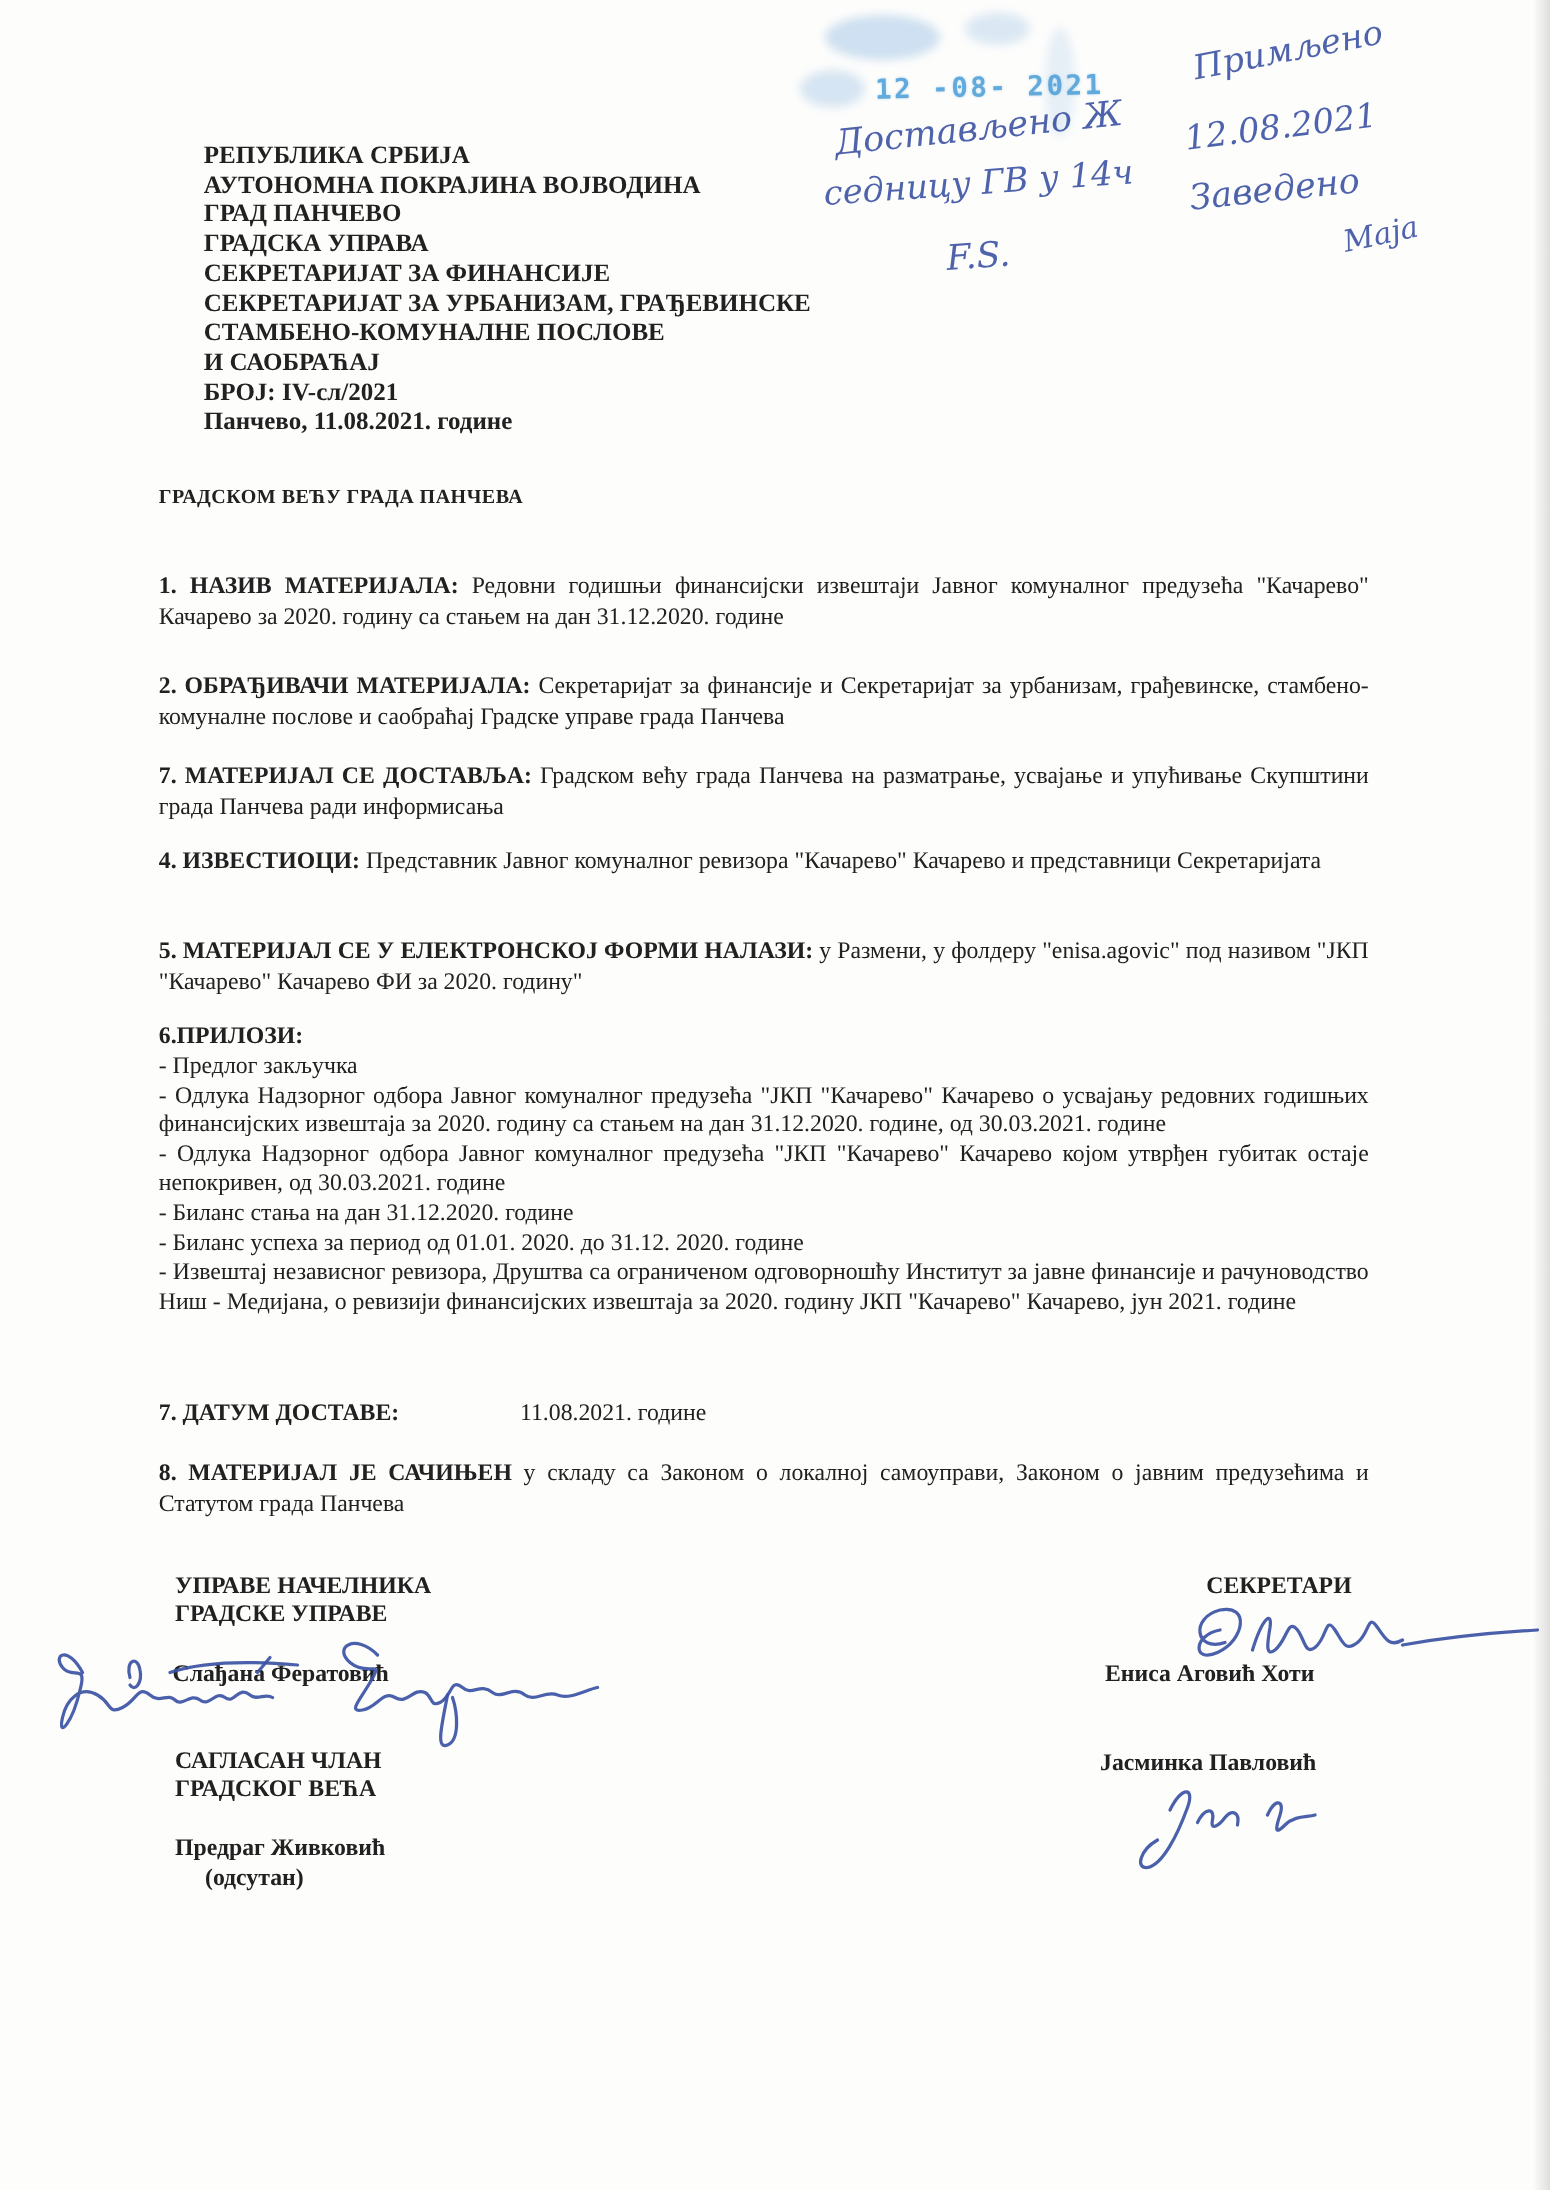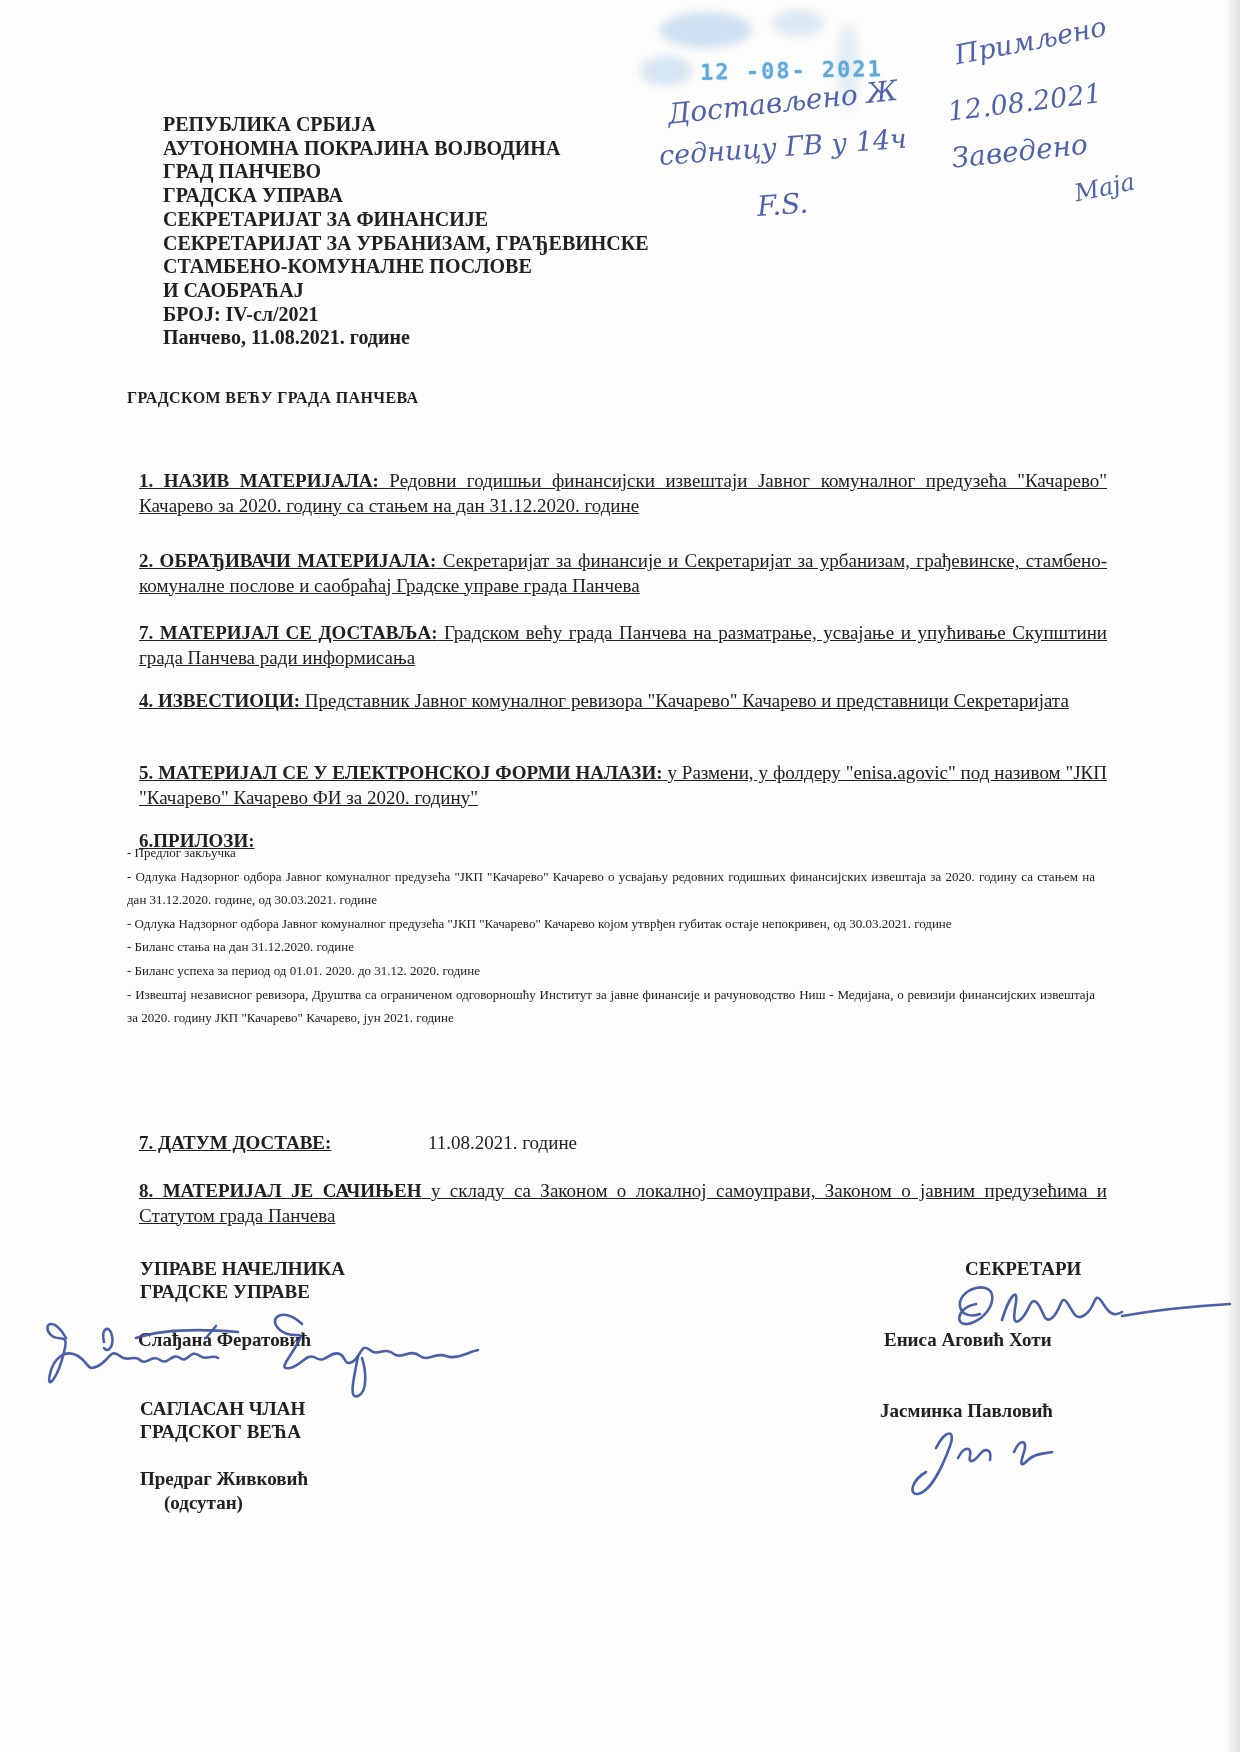--- a/index.html
+++ b/index.html
@@ -9,25 +9,25 @@
     font-family:"Liberation Serif",serif;color:var(--text,#212121);
   }
   .scan-edge{position:absolute;right:0;top:0;width:14px;height:100%;
     background:linear-gradient(to right,rgba(0,0,0,0),rgba(0,0,0,.12));}
   
   .hblock{position:absolute;left:127px;top:113px;font-weight:bold;
     font-size:20px;line-height:23.7px;white-space:nowrap;margin-left:36px;}
   .doc-title{position:absolute;left:127px;top:389px;font-weight:bold;
     font-size:16px;letter-spacing:.4px;white-space:nowrap;}
   
-  .para{position:absolute;left:127px;width:968px;margin:12px;
-    font-size:19px;line-height:24.5px;text-align:justify;text-decoration:underline;}
+  .para{position:absolute;left:127px;width:968px;margin:0;
+    font-size:19px;line-height:24.5px;text-align:justify;}
   .para b{font-weight:bold;}
   .attach-items{position:absolute;left:127px;width:968px;
-    font-size:13px;line-height:23.6px;text-align:justify;}
+    font-size:19px;line-height:23.6px;text-align:justify;}
   .delivery-value{position:absolute;left:289px;font-weight:normal;}
   
   .sig{position:absolute;font-size:19px;font-weight:bold;
     line-height:22.5px;white-space:nowrap;}
   
   .hand{position:absolute;font-family:"DejaVu Serif",serif;font-style:italic;
     color:var(--ink,#3c53a4);white-space:nowrap;opacity:.9;
     transform-origin:left top;}
   .sigsvg{position:absolute;overflow:visible;}
   .sigsvg path{fill:none;stroke:var(--ink,#3c53a4);stroke-width:2.6;

